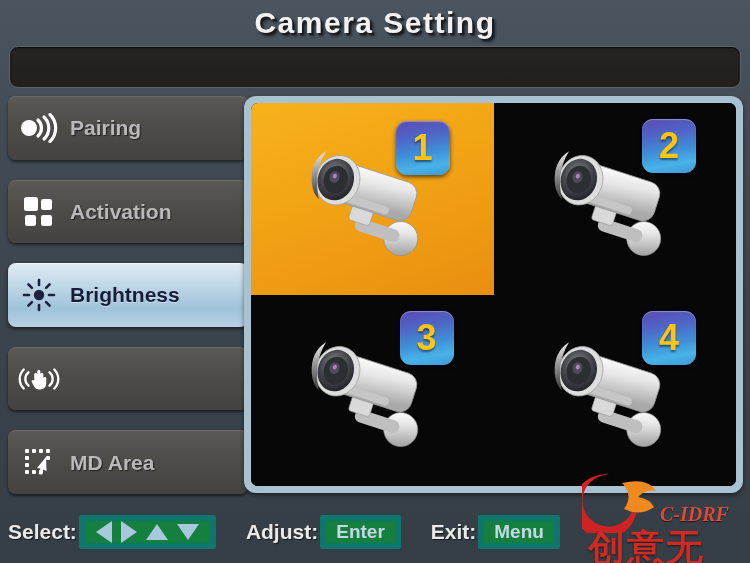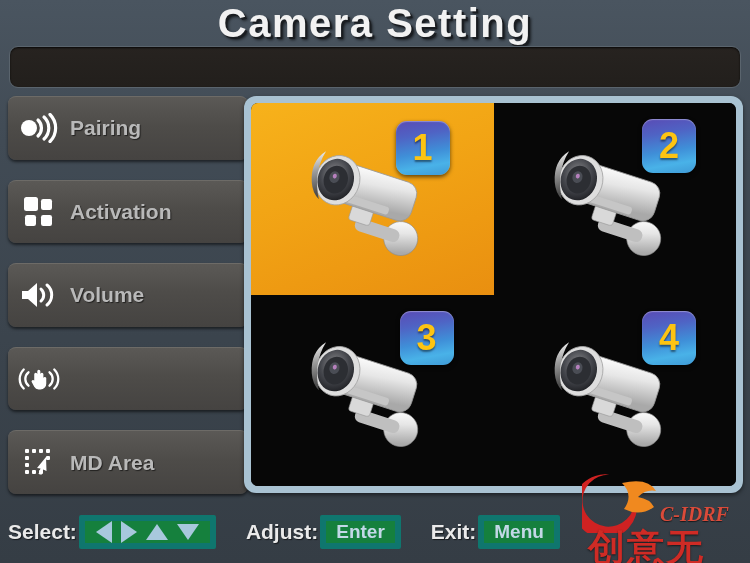--- a/index.html
+++ b/index.html
@@ -12,21 +12,21 @@
     background: linear-gradient(180deg, #4a5560 0%, #414b55 25%, #3b444d 60%, #353d45 100%);
     position: relative;
   }
 
   
   #title-bar {
     height: 46px;
     display: flex; align-items: center; justify-content: center;
   }
   #page-title {
-    font-size: 40px; font-weight: bold; letter-spacing: 1.5px;
+    font-size: 30px; font-weight: bold; letter-spacing: 1.5px;
     color: #f2f2f2;
     text-shadow: 2px 2px 0 #1a1d21, 3px 3px 3px rgba(0,0,0,.65);
   }
 
   
   #value-bar {
     position: absolute; left: 9px; top: 46px;
     width: 732px; height: 42px;
     background: linear-gradient(180deg, #272320 0%, #221f1c 100%);
     border-radius: 9px;
@@ -208,31 +208,39 @@
         <svg width="32" height="32" viewBox="0 0 32 32">
           <rect x="1" y="1" width="14" height="14" rx="2.5" fill="#ffffff"></rect>
           <rect x="18" y="3" width="11" height="11" rx="2.2" fill="#ffffff"></rect>
           <rect x="2" y="19" width="11" height="11" rx="2.2" fill="#ffffff"></rect>
           <rect x="18" y="19" width="11" height="11" rx="2.2" fill="#ffffff"></rect>
         </svg>
       </span>
       <span class="label">Activation</span>
     </div>
 
-
-    <div class="menu-item">
+    <div class="menu-item selected">
       <span class="ico">
-        <svg width="38" height="30" viewBox="0 0 38 30">
-          <path d="M2 11 h6 L17 3 v24 L8 19 H2 Z" fill="#ffffff"></path>
-          <path d="M21 9 A8 8 0 0 1 21 21" stroke="#ffffff" stroke-width="3" fill="none" stroke-linecap="round"></path>
-          <path d="M27 5 A13 13 0 0 1 27 25" stroke="#ffffff" stroke-width="3" fill="none" stroke-linecap="round"></path>
+        <svg width="34" height="34" viewBox="0 0 34 34">
+          <circle cx="17" cy="17" r="5.2" fill="#1b2340"></circle>
+          <g stroke="#1b2340" stroke-width="2.6" stroke-linecap="round">
+            <line x1="17" y1="2" x2="17" y2="7"></line>
+            <line x1="17" y1="27" x2="17" y2="32"></line>
+            <line x1="2" y1="17" x2="7" y2="17"></line>
+            <line x1="27" y1="17" x2="32" y2="17"></line>
+            <line x1="6.4" y1="6.4" x2="9.9" y2="9.9"></line>
+            <line x1="24.1" y1="24.1" x2="27.6" y2="27.6"></line>
+            <line x1="6.4" y1="27.6" x2="9.9" y2="24.1"></line>
+            <line x1="24.1" y1="9.9" x2="27.6" y2="6.4"></line>
+          </g>
         </svg>
       </span>
-      <span class="label">Volume</span>
-    </div>
+      <span class="label">Brightness</span>
+    </div>
+
 
     <div class="menu-item">
       <span class="ico">
         <svg width="44" height="32" viewBox="0 0 44 32">
           <path d="M6 6 A14 14 0 0 0 6 26" stroke="#ffffff" stroke-width="2.4" fill="none" stroke-linecap="round"></path>
           <path d="M11 9 A9 9 0 0 0 11 23" stroke="#ffffff" stroke-width="2.4" fill="none" stroke-linecap="round"></path>
           <path d="M38 6 A14 14 0 0 1 38 26" stroke="#ffffff" stroke-width="2.4" fill="none" stroke-linecap="round"></path>
           <path d="M33 9 A9 9 0 0 1 33 23" stroke="#ffffff" stroke-width="2.4" fill="none" stroke-linecap="round"></path>
           <path d="M17 17 v-6 a1.6 1.6 0 0 1 3.2 0 v-3 a1.6 1.6 0 0 1 3.2 0 v3 a1.6 1.6 0 0 1 3.2 0 v4 a1.6 1.6 0 0 1 3 0 v6 a6 6 0 0 1 -6 6 h-2 a6 6 0 0 1 -4.6 -3 l-2.5 -4.5 a1.5 1.5 0 0 1 2.5 -1.8 Z" fill="#ffffff"></path>
         </svg>

